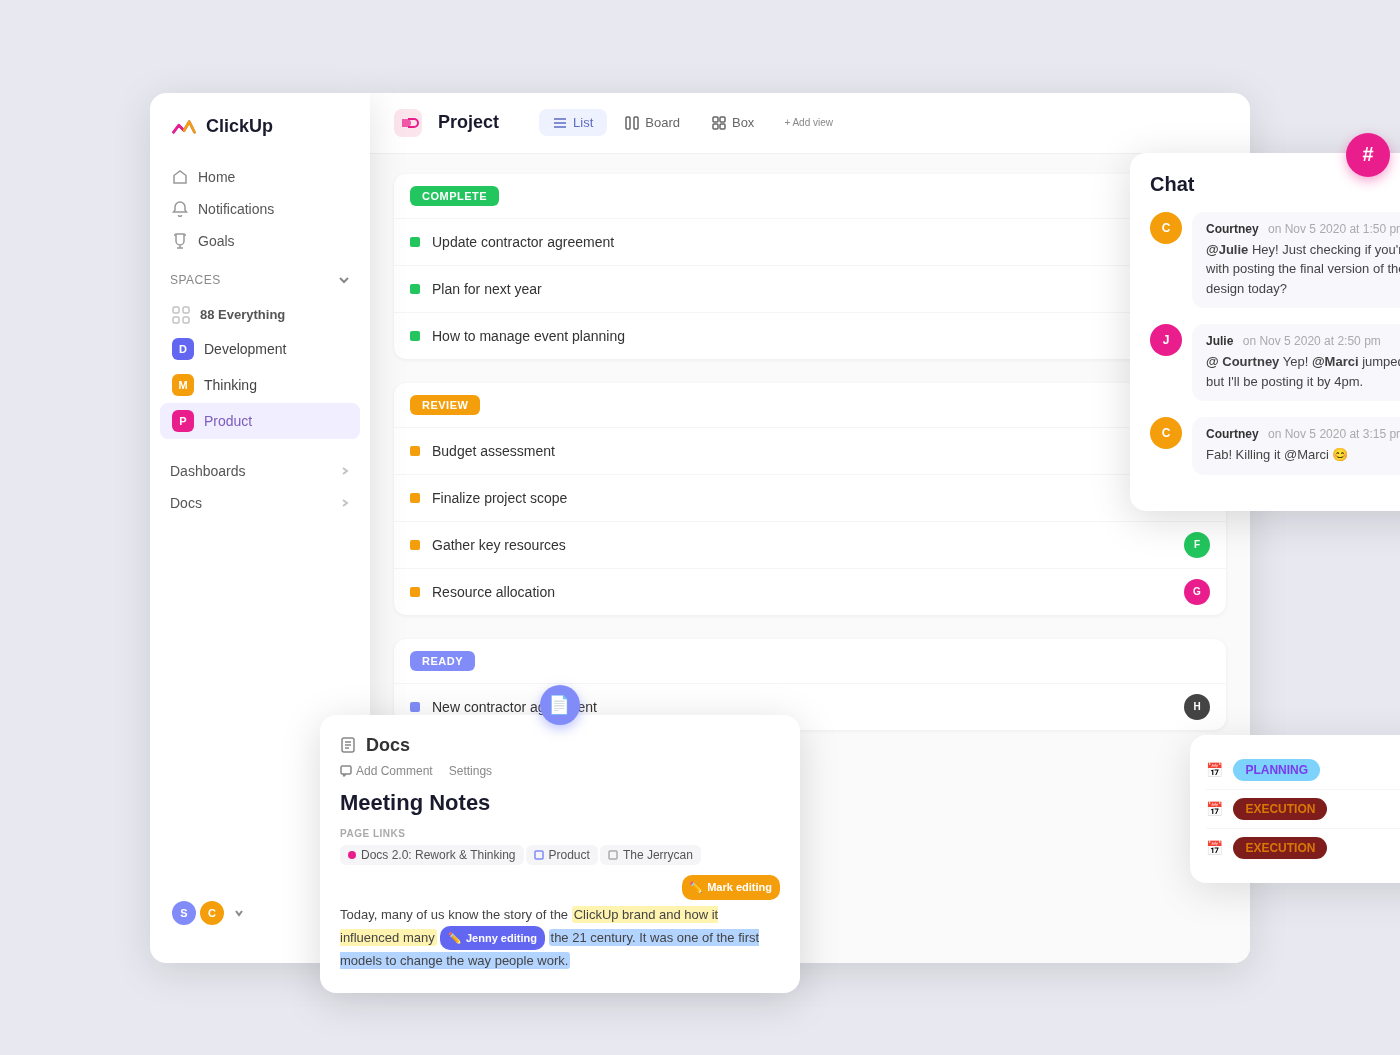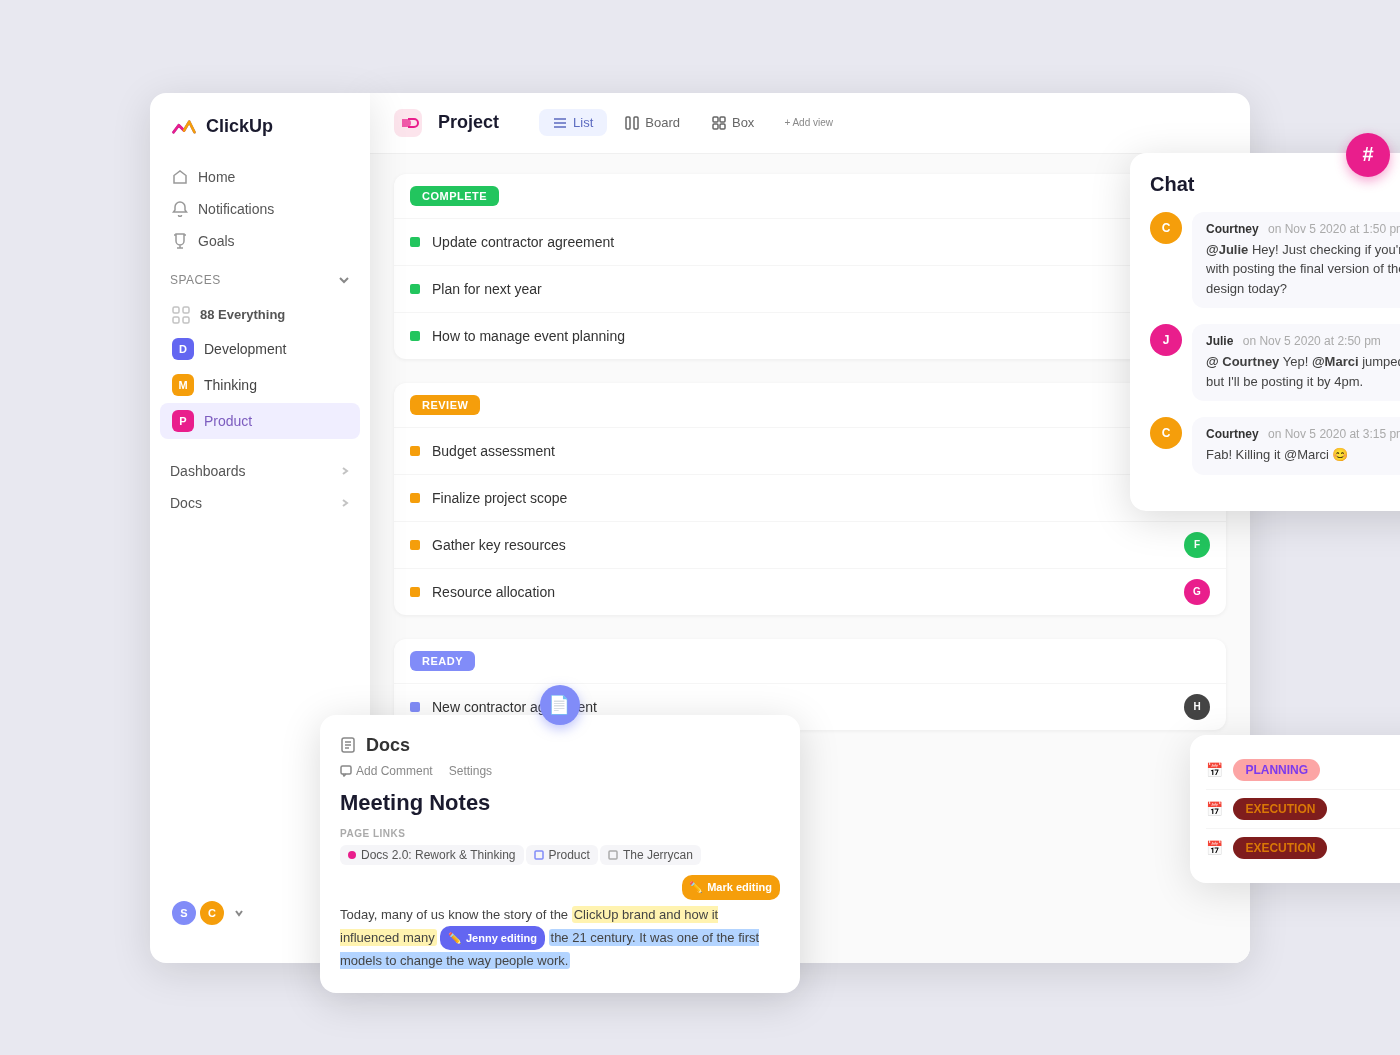--- a/index.html
+++ b/index.html
@@ -561,21 +561,21 @@
       font-size: 14px;
     }
 
     .sprint-tag {
       padding: 4px 12px;
       border-radius: 20px;
       font-size: 12px;
       font-weight: 600;
     }
 
-    .tag-planning { background: #fca5a5; color: #7c3aed; }
+    .tag-planning { background: #7dd3fc; color: #7c3aed; }
     .tag-execution { background: #7f1d1d; color: #d97706; text-align: right; }
 
     
     .everything-count {
       font-size: 13px;
       font-weight: 700;
       color: #555;
     }
   </style>
 </head>

